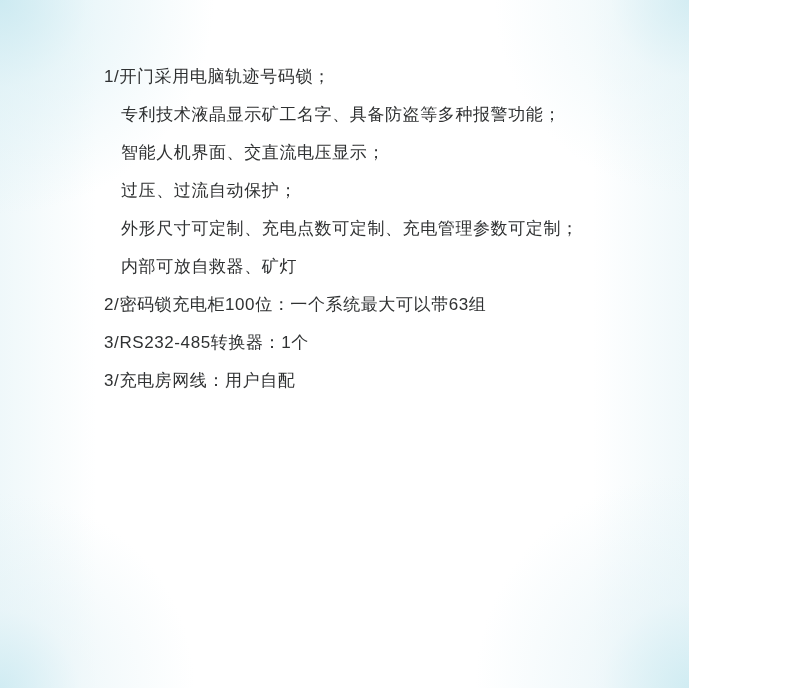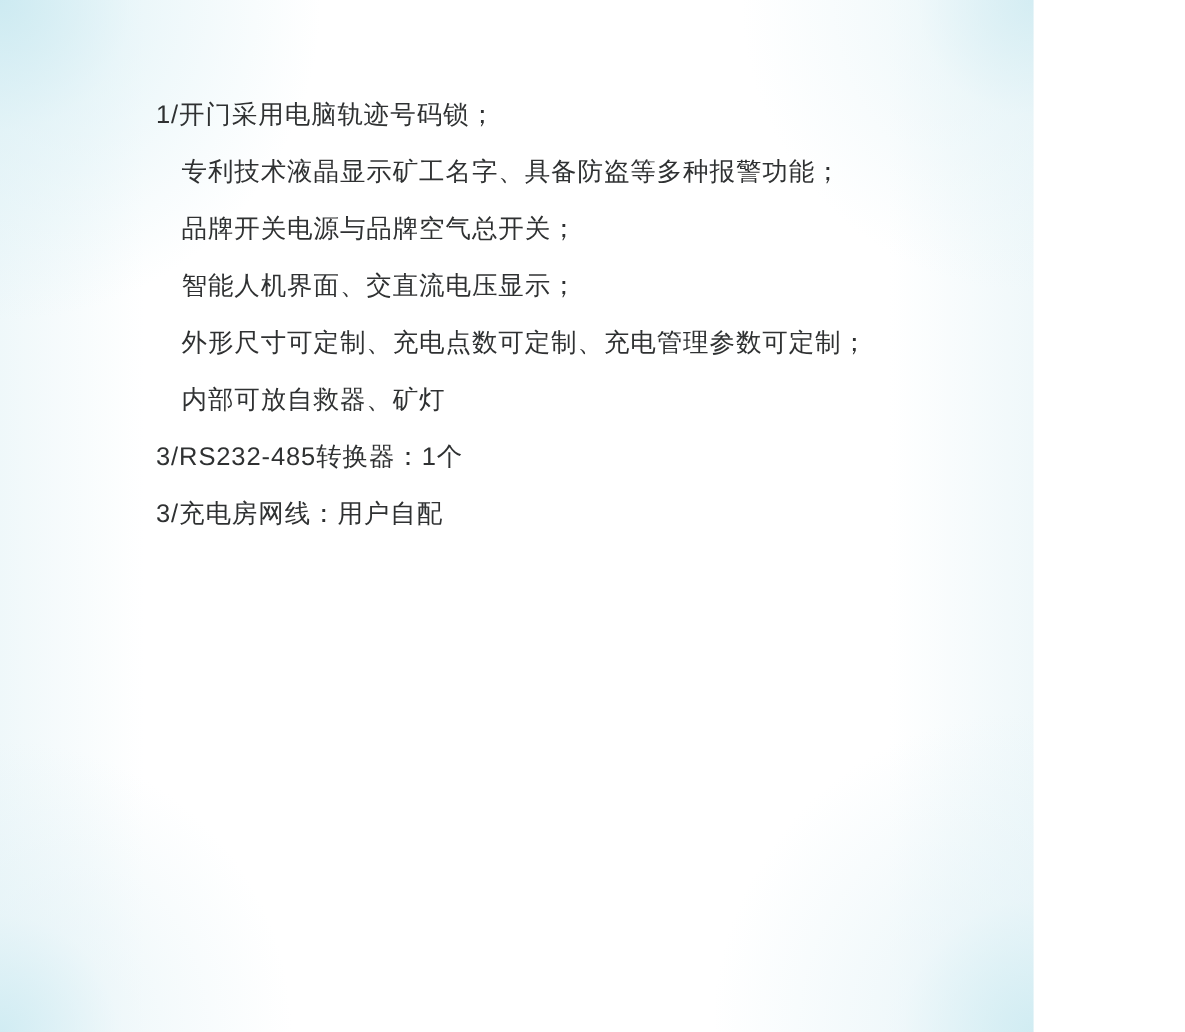--- a/index.html
+++ b/index.html
@@ -43,20 +43,21 @@
     padding-left: 17px;
   }
 </style>
 </head>
 <body>
 
 <div class="page">
   <div class="content">
     <div class="line">1/开门采用电脑轨迹号码锁；</div>
     <div class="line indent">专利技术液晶显示矿工名字、具备防盗等多种报警功能；</div>
-    <div class="line indent">品牌开关电源与品牌空气总开关；</div>
     <div class="line indent">智能人机界面、交直流电压显示；</div>
+    <div class="line indent">过压、过流自动保护；</div>
     <div class="line indent">外形尺寸可定制、充电点数可定制、充电管理参数可定制；</div>
     <div class="line indent">内部可放自救器、矿灯</div>
+    <div class="line">2/密码锁充电柜100位：一个系统最大可以带63组</div>
     <div class="line">3/RS232-485转换器：1个</div>
     <div class="line">3/充电房网线：用户自配</div>
   </div>
 </div>
 
 </body></html>

